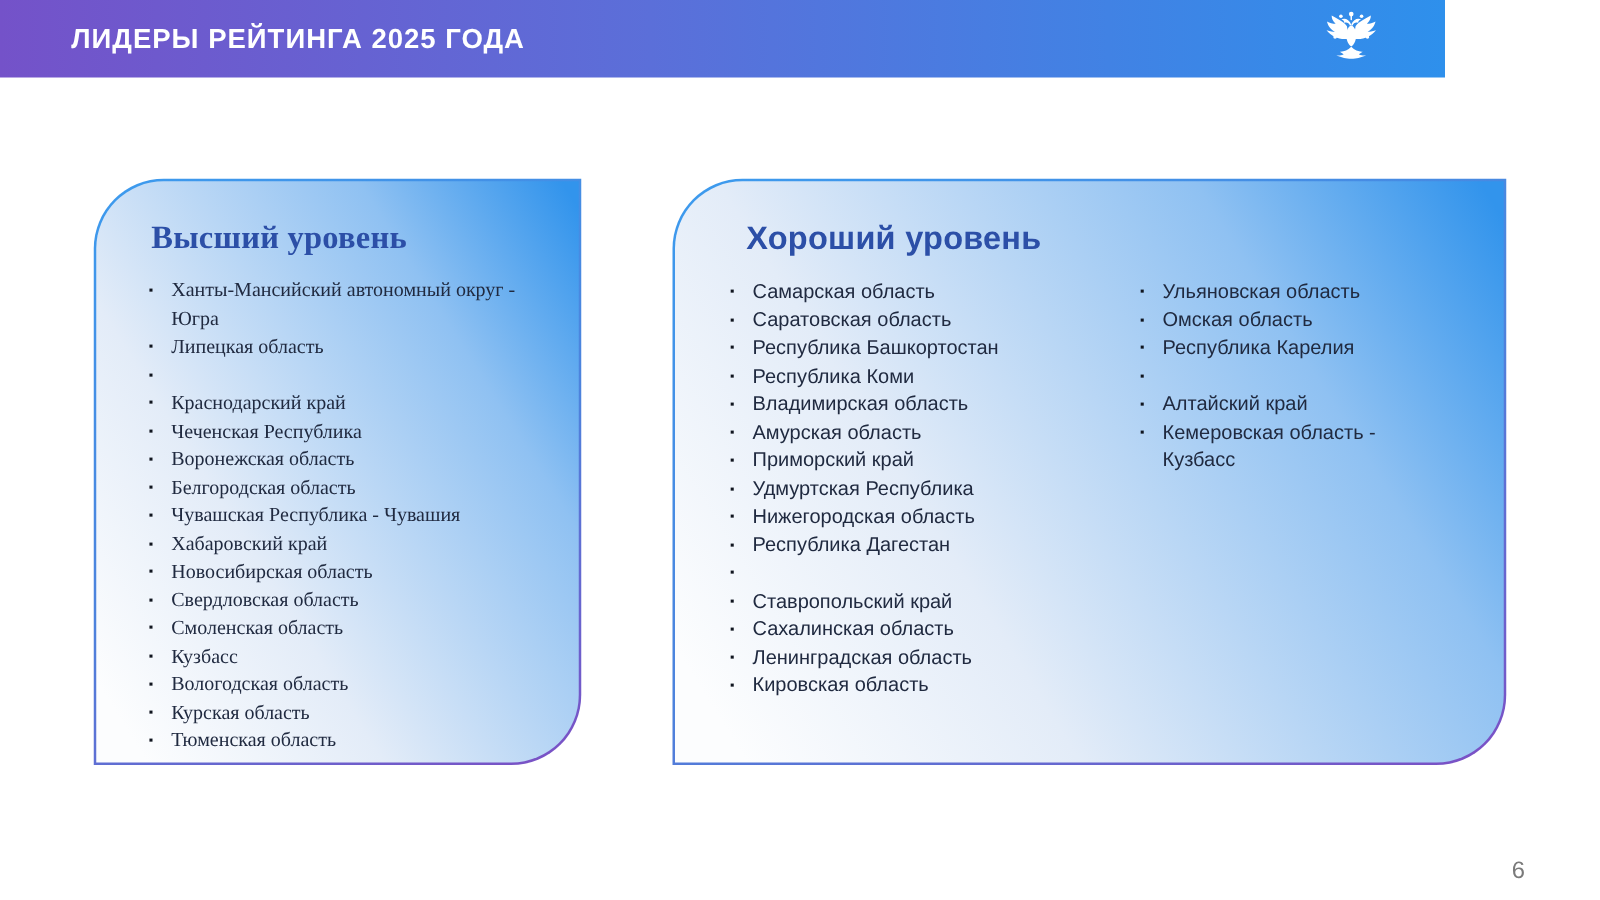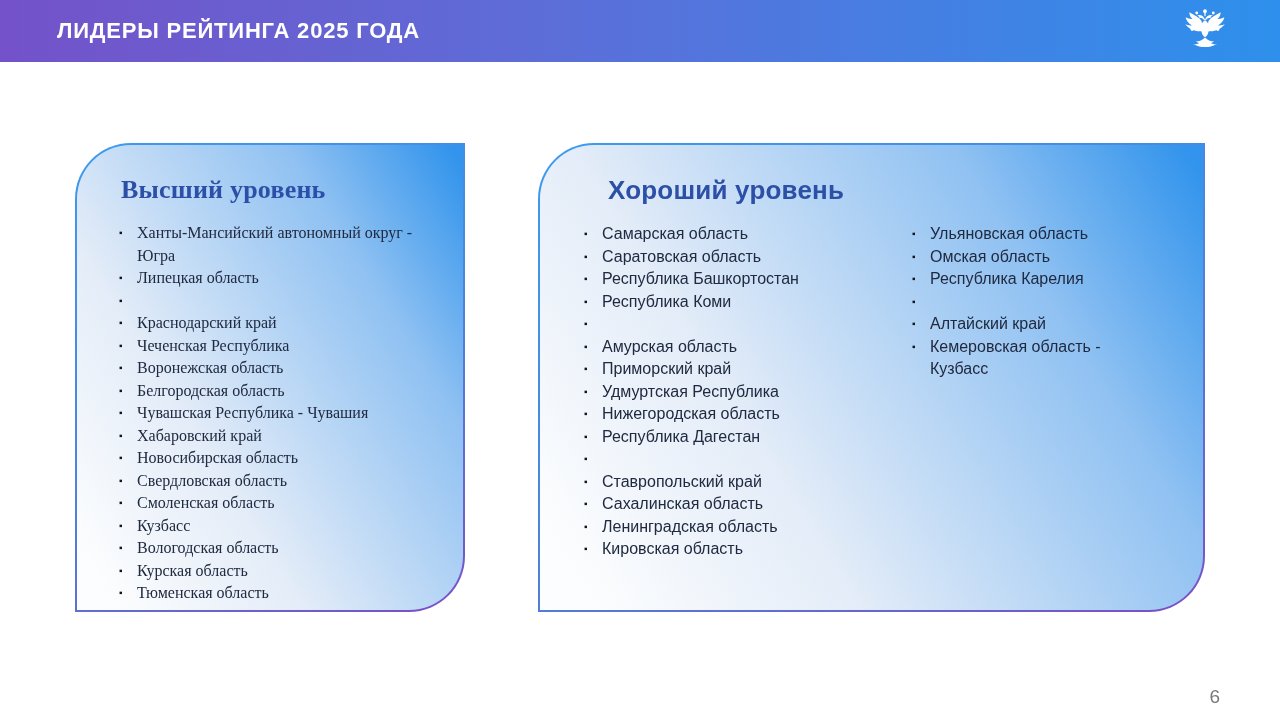--- a/index.html
+++ b/index.html
@@ -7,21 +7,21 @@
     width: 1280px; height: 720px;
     background: #ffffff;
     font-family: "Liberation Sans", "DejaVu Sans", sans-serif;
     position: relative;
     overflow: hidden;
   }
 
   
   .header {
     position: absolute; top: 0; left: 0;
-    width: 1280px; height: 62px;
+    width: 1156px; height: 62px;
     background: linear-gradient(90deg, #7452C9 0%, #5B6FD9 45%, #2E90EC 100%);
     display: flex; align-items: center;
   }
   .header-title {
     margin-left: 57px;
     color: #ffffff;
     font-size: 22px;
     font-weight: 700;
     letter-spacing: 0.8px;
   }
@@ -54,21 +54,21 @@
   .card-0 .card-inner { padding: 30px 18px 0 42px; font-family: Liberation Serif, serif; }
   .card-1 .card-inner { padding: 30px 18px 0 44px; }
 
   .card-title {
     font-size: 26px;
     font-weight: 700;
     color: #2C4FA7;
     letter-spacing: 0.2px;
     margin: 0 0 0 2px;
   }
-  .card-1 .card-title { margin-left: 24px; }
+  .card-1 .card-title { margin-left: 13px; }
 
   .card-columns { display: flex; margin-top: 17px; }
 
   .region-list { list-style: none; margin: 0; padding: 0; }
   .card-1 .region-list:first-child { width: 328px; flex: 0 0 328px; }
   .card-1 .region-list:nth-child(2) { width: 212px; flex: 0 0 212px; }
 
   .region-item {
     display: flex;
     align-items: flex-start;
@@ -214,20 +214,21 @@
             <li class="region-item">
               <span class="bullet">▪</span>
               <span class="region-text">Республика Башкортостан</span>
             </li>
             <li class="region-item">
               <span class="bullet">▪</span>
               <span class="region-text">Республика Коми</span>
             </li>
             <li class="region-item">
               <span class="bullet">▪</span>
+              <span class="region-text">Владимирская область</span>
             </li>
             <li class="region-item">
               <span class="bullet">▪</span>
               <span class="region-text">Амурская область</span>
             </li>
             <li class="region-item">
               <span class="bullet">▪</span>
               <span class="region-text">Приморский край</span>
             </li>
             <li class="region-item">

